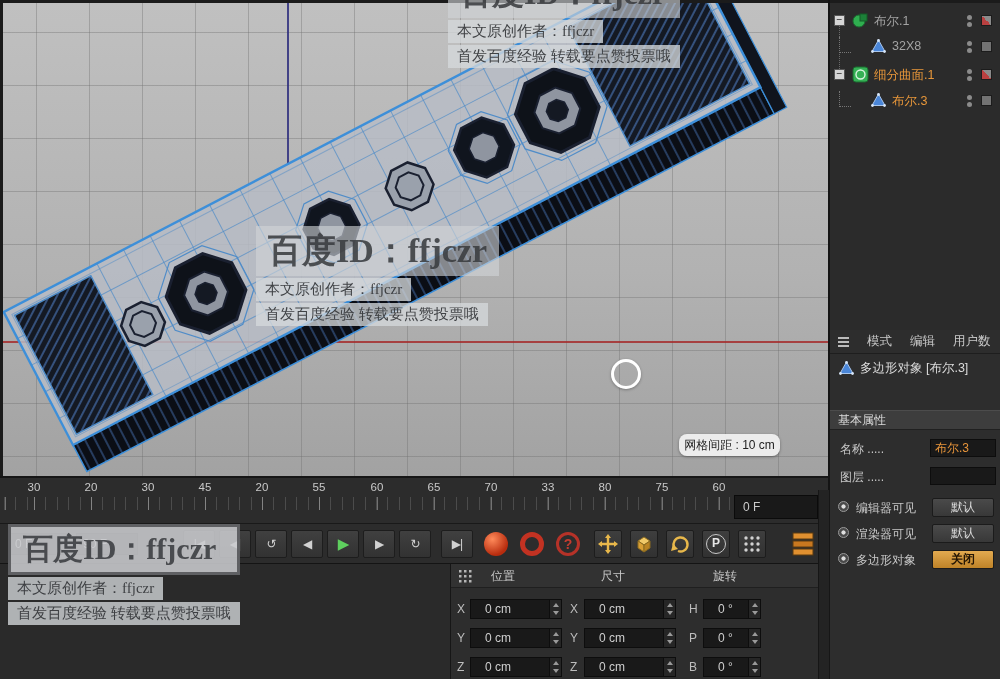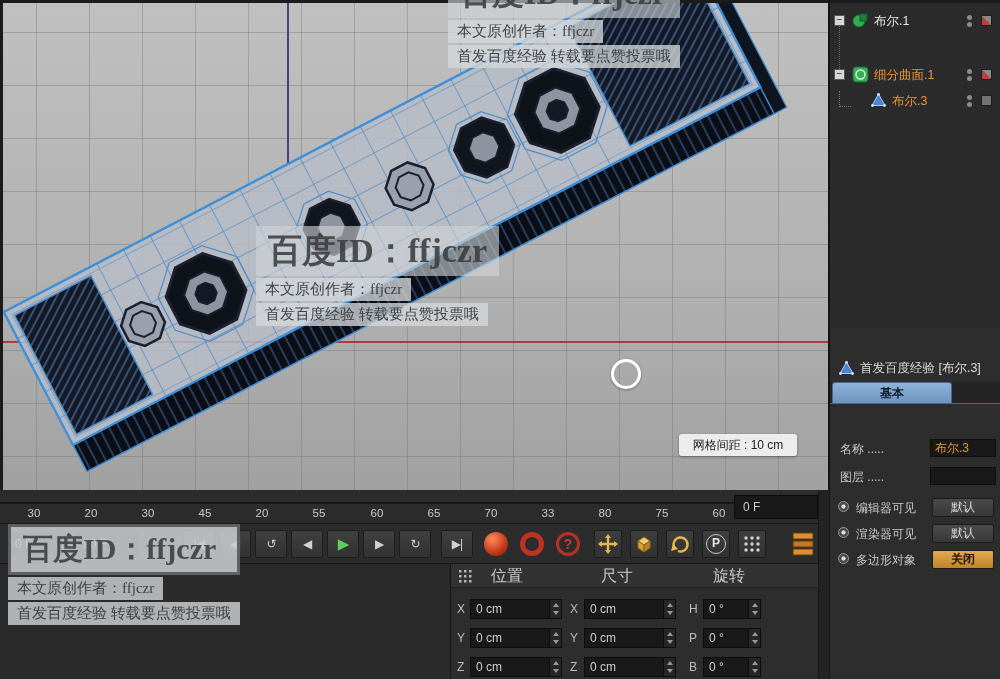--- a/index.html
+++ b/index.html
@@ -7,39 +7,39 @@
   #root{position:relative;width:1000px;height:679px;background:#2c2c2c;overflow:hidden}
   .abs{position:absolute}
 
   
   #viewport{left:0;top:0;width:828px;height:490px;background:linear-gradient(180deg,#c0c0c0 0%,#b2b2b2 55%,#a1a1a1 100%);overflow:hidden;border-top:3px solid #1b1b1b;border-left:3px solid #1b1b1b}
   .vgrid{position:absolute;left:-20px;top:-20px;right:-20px;bottom:-20px;
     background-image:repeating-linear-gradient(90deg,rgba(110,110,110,.38) 0 1px,transparent 1px 53px),
                      repeating-linear-gradient(0deg,rgba(110,110,110,.38) 0 1px,transparent 1px 53px)}
   .axis-x{left:0;top:338px;width:828px;height:2px;background:rgba(165,45,45,.85)}
   .axis-y{left:284px;top:0;width:2px;height:162px;background:rgba(45,45,125,.85)}
-  .grid-label{left:676px;top:431px;width:118px;height:22px;background:rgba(242,242,242,.92);border-radius:3px;color:#222;font-size:12px;line-height:22px;text-align:center;box-shadow:0 1px 3px rgba(0,0,0,.35)}
+  .grid-label{left:676px;top:431px;width:101px;height:22px;background:rgba(242,242,242,.92);border-radius:8px;color:#222;font-size:12px;line-height:22px;text-align:center;box-shadow:0 1px 3px rgba(0,0,0,.35)}
   .cursor-ring{left:608px;top:356px;width:30px;height:30px;border:3px solid #fff;border-radius:50%;box-shadow:0 1px 3px rgba(0,0,0,.3)}
 
   
   .wm{z-index:60;font-family:"Liberation Serif",serif}
   .wm-big{font-weight:bold;color:rgba(58,60,64,.88);background:rgba(208,211,215,.62);padding:2px 12px;white-space:nowrap}
   .wm-line{background:rgba(213,216,219,.78);color:rgba(52,54,58,.92);font-size:15px;padding:2px 9px;white-space:nowrap;margin-top:2px;width:max-content}
   #wm-top{left:448px;top:-30px}
   #wm-top .wm-big{font-size:32px}
   #wm-mid{left:256px;top:226px}
   #wm-mid .wm-big{font-size:34px}
   #wm-bl{left:8px;top:524px}
   #wm-bl .wm-big{font-size:30px;border:3px solid rgba(85,86,90,.9);background:rgba(201,203,206,.88)}
 
   
   #vd{left:828px;top:0;width:2px;height:679px;background:#141414}
   #om{left:830px;top:0;width:170px;height:330px;background:#2b2b2b;border-top:3px solid #1b1b1b}
   .om-row{position:absolute;left:0;width:170px;height:24px}
-  .om-label{position:absolute;top:4px;font-size:12.5px;color:#e5e5e5;white-space:nowrap}
+  .om-label{position:absolute;top:4px;font-size:12.5px;color:#a3a3a3;white-space:nowrap}
   .om-label.hl{color:#e8973a}
   .expand{position:absolute;left:4px;top:6px;width:11px;height:11px;background:#d6d6d6;border:1px solid #555;color:#222;font-size:10px;line-height:8px;text-align:center}
   .lconn{position:absolute;left:9px;top:-4px;width:12px;height:16px;border-left:1px dotted #777;border-bottom:1px dotted #777}
   .vline{position:absolute;left:9px;top:18px;height:54px;border-left:1px dotted #6a6a6a}
   .om-ic{position:absolute;top:3px}
   .dots2{position:absolute;right:28px;top:6px;width:5px}
   .dots2 i{display:block;width:5px;height:5px;border-radius:50%;background:#8b8b8b;margin-bottom:2px}
   .omsq{position:absolute;right:8px;top:6px;width:11px;height:11px;border:1px solid #1c1c1c}
   .omsq.red{background:linear-gradient(45deg,#b94040 50%,#8a8a8a 50%)}
   .omsq.gray{background:#737373}
@@ -52,21 +52,21 @@
   .basic-btn{position:absolute;left:2px;top:0;width:120px;height:21px;background:linear-gradient(#8fb3d9,#6d94bf);color:#0f1b28;font-weight:bold;font-size:12px;text-align:center;line-height:21px;border:1px solid #48688a;border-bottom:none;border-radius:3px 3px 0 0}
   .section-hdr{position:absolute;left:0;top:80px;width:170px;height:20px;background:#3d3d3d;border-top:1px solid #4c4c4c;border-bottom:1px solid #202020;color:#dcdcdc;font-size:12px;line-height:19px;padding-left:8px}
   .am-lbl{position:absolute;left:10px;font-size:12px;color:#c8c8c8;white-space:nowrap}
   .am-field{position:absolute;left:100px;width:66px;height:18px;background:#191919;border:1px solid #0d0d0d;font-size:12px;line-height:16px;padding-left:4px;color:#cfcfcf}
   .am-field.orange{color:#e8953a}
   .radio{position:absolute;left:8px;width:11px;height:11px;border:1px solid #9a9a9a;border-radius:50%;background:radial-gradient(circle,#e0e0e0 0 28%,#4a4a4a 38%)}
   .dark-btn{position:absolute;left:102px;width:62px;height:19px;background:linear-gradient(#4a4a4a,#383838);border:1px solid #1b1b1b;border-radius:2px;color:#ddd;font-size:12px;text-align:center;line-height:17px}
   .dark-btn.amber{background:linear-gradient(#e2aa50,#bf8328);color:#241604;font-weight:bold}
 
   
-  #ruler{left:0;top:502px;width:828px;height:33px;background:#2c2c2c;border-top:2px solid #161616}
+  #ruler{left:0;top:476px;width:828px;height:33px;background:#2c2c2c;border-top:2px solid #161616}
   .tick{position:absolute;top:3px;transform:translateX(-50%);font-size:11.5px;color:#c9c9c9}
   .tickbar{position:absolute;left:0;top:19px;width:828px;height:13px;
     background-image:repeating-linear-gradient(90deg,rgba(200,200,200,.45) 0 1px,transparent 1px 57.1px),
                      repeating-linear-gradient(90deg,rgba(190,190,190,.22) 0 1px,transparent 1px 11.4px);
     background-position:34px 0,34px 6px}
   .frame-box{position:absolute;left:734px;top:-28px;width:84px;height:24px;background:#191919;border:1px solid #0b0b0b;color:#cccccc;font-size:12px;line-height:22px;padding-left:8px}
 
   
   #toolbar{left:0;top:523px;width:828px;height:40px;background:#2c2c2c;border-top:1px solid #191919}
   .fframe{position:absolute;top:9px;width:62px;height:22px;background:#191919;border:1px solid #0b0b0b;color:#cccccc;font-size:12px;line-height:20px;padding-left:6px}
@@ -75,24 +75,24 @@
   .rec{position:absolute;top:8px;width:24px;height:24px;border-radius:50%}
   .rec.ball{background:radial-gradient(circle at 35% 30%,#ff8a5a,#b82c0e 70%)}
   .rec.ring{border:5px solid #c23222;background:transparent}
   .rec.qm{border:3px solid #b63228;color:#c43c30;font-weight:bold;font-size:14px;text-align:center;line-height:18px}
   .toolbtn{position:absolute;top:6px;width:28px;height:28px;background:linear-gradient(#3e3e3e,#313131);border:1px solid #1d1d1d;border-radius:2px;display:flex;align-items:center;justify-content:center}
   .pcirc{width:20px;height:20px;border:1.5px solid #c8c8c8;border-radius:50%;color:#e6e6e6;font-size:12px;font-weight:bold;text-align:center;line-height:17px}
 
   
   #bottomleft{left:0;top:563px;width:450px;height:116px;background:#2a2a2a;border-top:1px solid #141414}
   #coords{left:450px;top:563px;width:368px;height:116px;background:#2d2d2d;border-left:1px solid #161616;border-top:1px solid #141414}
-  .chead{position:absolute;top:0;height:24px;font-size:16px;color:#c9c9c9;line-height:24px}
+  .chead{position:absolute;top:0;height:24px;font-size:12px;color:#c9c9c9;line-height:24px}
   .chead-bar{position:absolute;left:0;top:0;width:368px;height:24px;border-bottom:1px solid #1f1f1f;background:#323232}
   .clbl{position:absolute;font-size:12px;color:#bdbdbd}
-  .cfield{position:absolute;height:20px;background:#191919;border:1px solid #0d0d0d;color:#cfcfcf;font-size:12px;line-height:18px;padding-left:5px}
+  .cfield{position:absolute;height:20px;background:#191919;border:1px solid #0d0d0d;color:#cfcfcf;font-size:12px;line-height:18px;padding-left:14px}
   .step{position:absolute;right:0;top:0;width:12px;height:18px;border-left:1px solid #0d0d0d;background:#262626}
   .step:before,.step:after{content:"";position:absolute;left:3px;border-left:3px solid transparent;border-right:3px solid transparent}
   .step:before{top:3px;border-bottom:4px solid #9a9a9a}
   .step:after{bottom:3px;border-top:4px solid #9a9a9a}
   #splitter{left:818px;top:490px;width:12px;height:189px;background:#232323;border-left:1px solid #161616;border-right:1px solid #161616}
 </style>
 </head>
 <body>
 
 <div id="root">
@@ -193,20 +193,35 @@
         <rect x="8" y="2" width="7" height="7" fill="#1c8038" stroke="#145c28"></rect>
       </svg>
       <span class="om-label" style="left:44px">布尔.1</span>
       <span class="dots2">
           <i></i>
           <i></i>
         </span>
       <span class="omsq red"></span>
     </div>
 
+    <div class="om-row" style="top:32px">
+      <div class="lconn" style="top:2px"></div>
+      <svg class="om-ic" style="left:40px" width="17" height="17">
+        <polygon points="8.5,2 15,13.5 2,13.5" fill="#4a86d8" stroke="#a9c6ec"></polygon>
+        <circle cx="8.5" cy="2.5" r="1.4" fill="#d7e5f7"></circle>
+          <circle cx="2.5" cy="13.5" r="1.4" fill="#d7e5f7"></circle>
+          <circle cx="14.5" cy="13.5" r="1.4" fill="#d7e5f7"></circle>
+      </svg>
+      <span class="om-label" style="left:62px">32X8</span>
+      <span class="dots2">
+          <i></i>
+          <i></i>
+        </span>
+      <span class="omsq gray"></span>
+    </div>
 
     <div class="om-row" style="top:60px">
       <div class="expand">−</div>
       <svg class="om-ic" style="left:22px" width="17" height="17">
         <rect x="1" y="1" width="15" height="15" rx="3" fill="#35b055" stroke="#1b6e31"></rect>
         <circle cx="8.5" cy="8.5" r="4.5" fill="none" stroke="#d9f3e0" stroke-width="1.4"></circle>
       </svg>
       <span class="om-label hl" style="left:44px">细分曲面.1</span>
       <span class="dots2">
           <i></i>
@@ -226,32 +241,40 @@
       <span class="om-label hl" style="left:62px">布尔.3</span>
       <span class="dots2">
           <i></i>
           <i></i>
         </span>
       <span class="omsq gray"></span>
     </div>
   </div>
 
   <div id="am" class="abs">
+    <div class="am-tabs">
+      <svg width="11" height="11">
+        <rect y="1" width="11" height="2" fill="#bbb"></rect>
+          <rect y="5" width="11" height="2" fill="#bbb"></rect>
+          <rect y="9" width="11" height="2" fill="#bbb"></rect>
+      </svg>
+      <span>模式</span>
+      <span>编辑</span>
+      <span>用户数</span>
+    </div>
     <div class="am-title">
       <svg style="position:absolute;left:8px;top:4px" width="17" height="17">
         <polygon points="8.5,2 15,13.5 2,13.5" fill="#4a86d8" stroke="#a9c6ec"></polygon>
         <circle cx="8.5" cy="2.5" r="1.4" fill="#d7e5f7"></circle>
           <circle cx="2.5" cy="13.5" r="1.4" fill="#d7e5f7"></circle>
           <circle cx="14.5" cy="13.5" r="1.4" fill="#d7e5f7"></circle>
       </svg>
-      <span style="position:absolute;left:30px">首发百度经验 [布尔.3]</span>
-    </div>
-    <div class="tabrow">
-      <div class="basic-btn">基本</div>
-    </div>
+      <span style="position:absolute;left:30px">多边形对象 [布尔.3]</span>
+    </div>
+    <div class="section-hdr">基本属性</div>
 
     <span class="am-lbl" style="top:111px">名称 .....</span>
     <div class="am-field orange" style="top:109px">布尔.3</div>
 
     <span class="am-lbl" style="top:139px">图层 .....</span>
     <div class="am-field" style="top:137px"></div>
 
     <span class="radio" style="top:171px"></span>
     <span class="am-lbl" style="top:170px;left:26px">编辑器可见</span>
     <div class="dark-btn" style="top:168px">默认</div>

